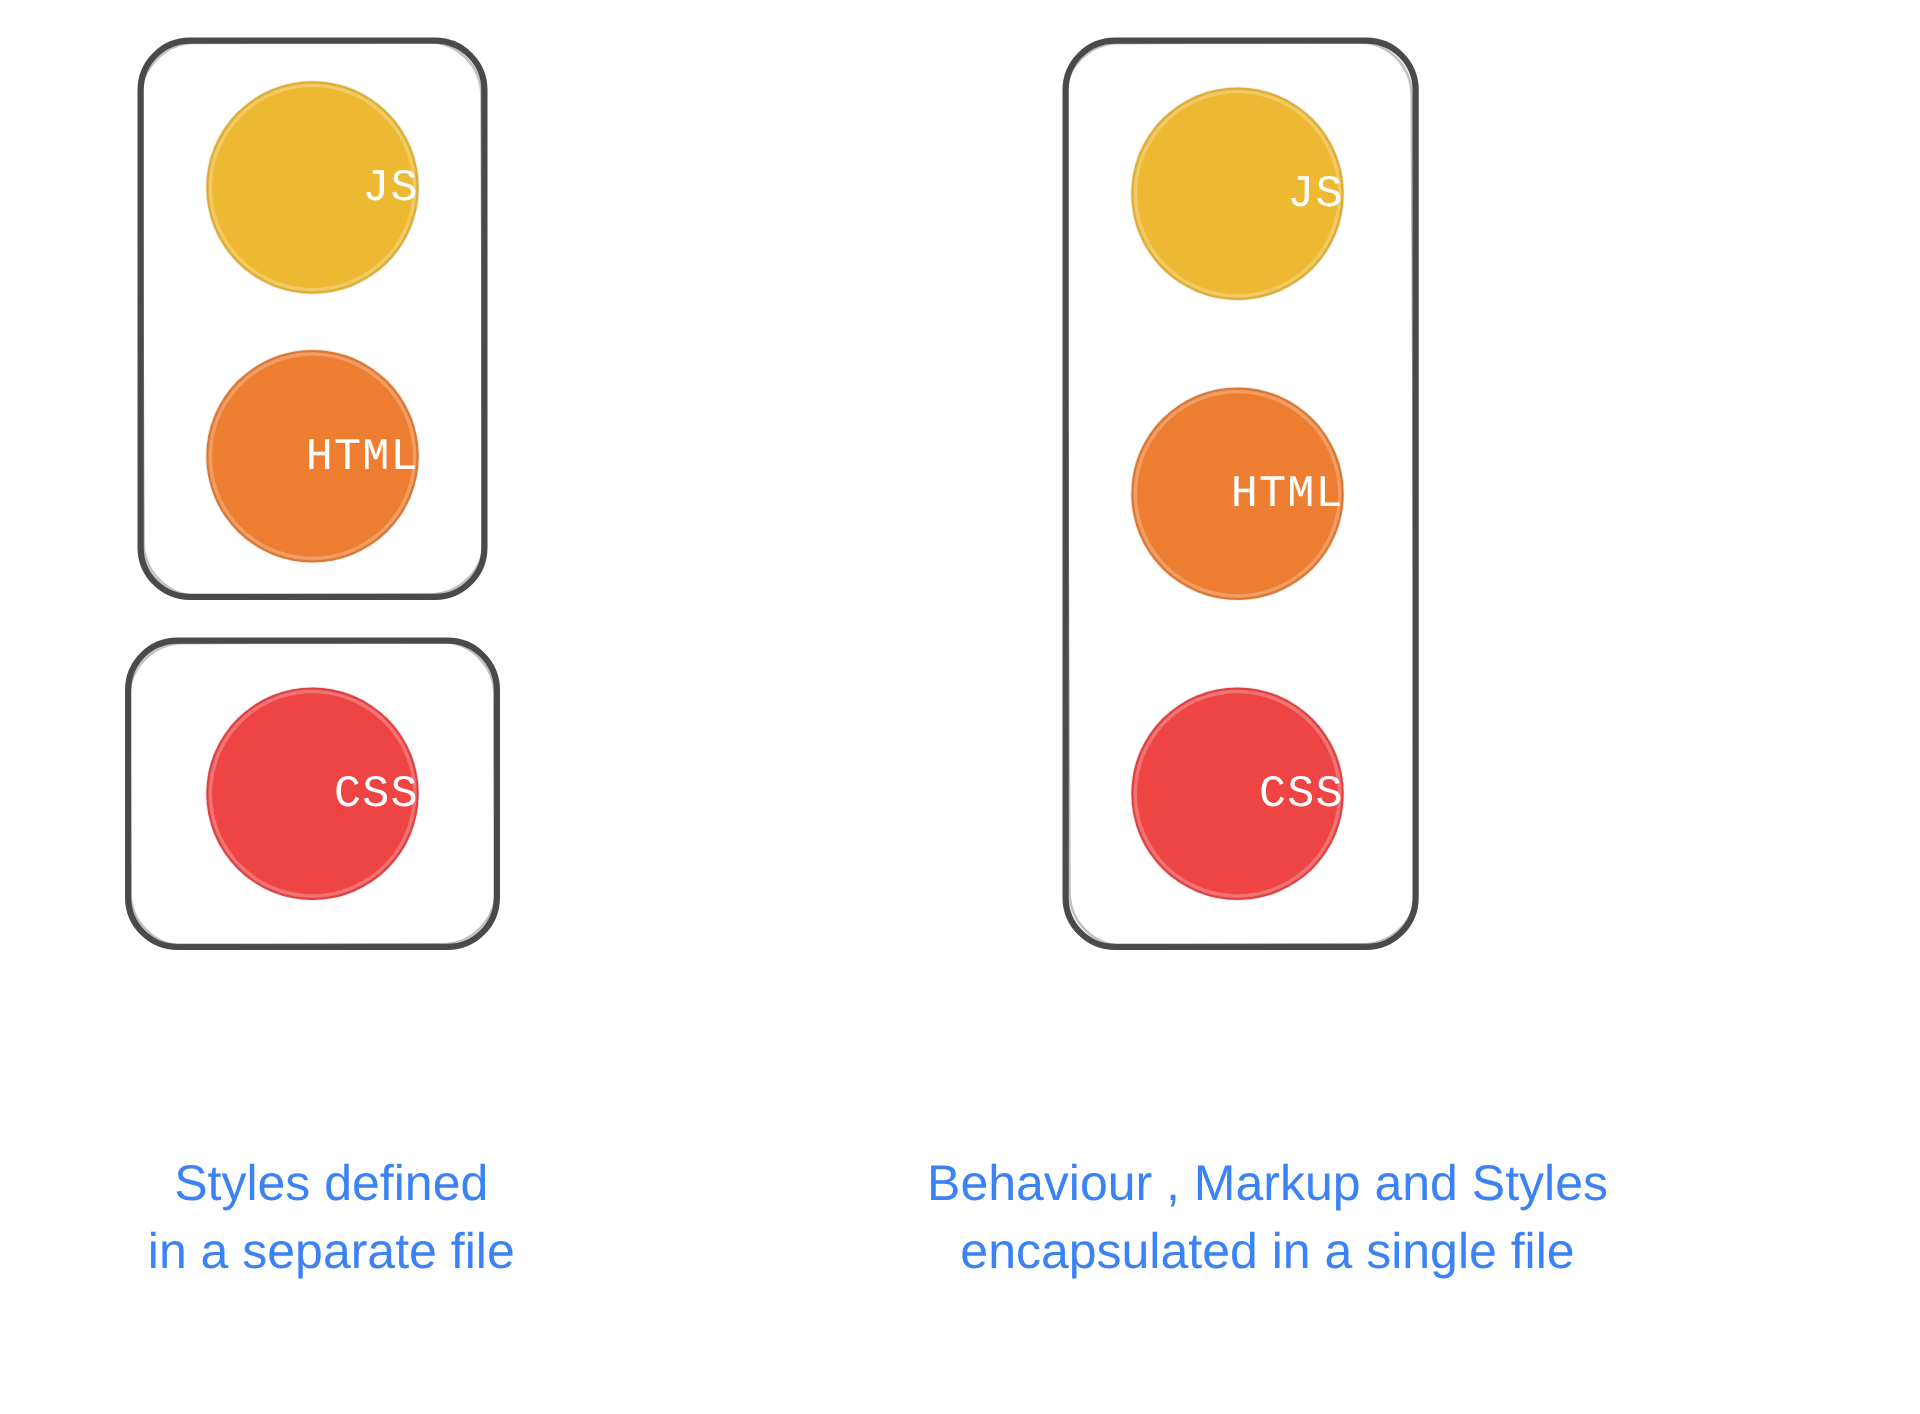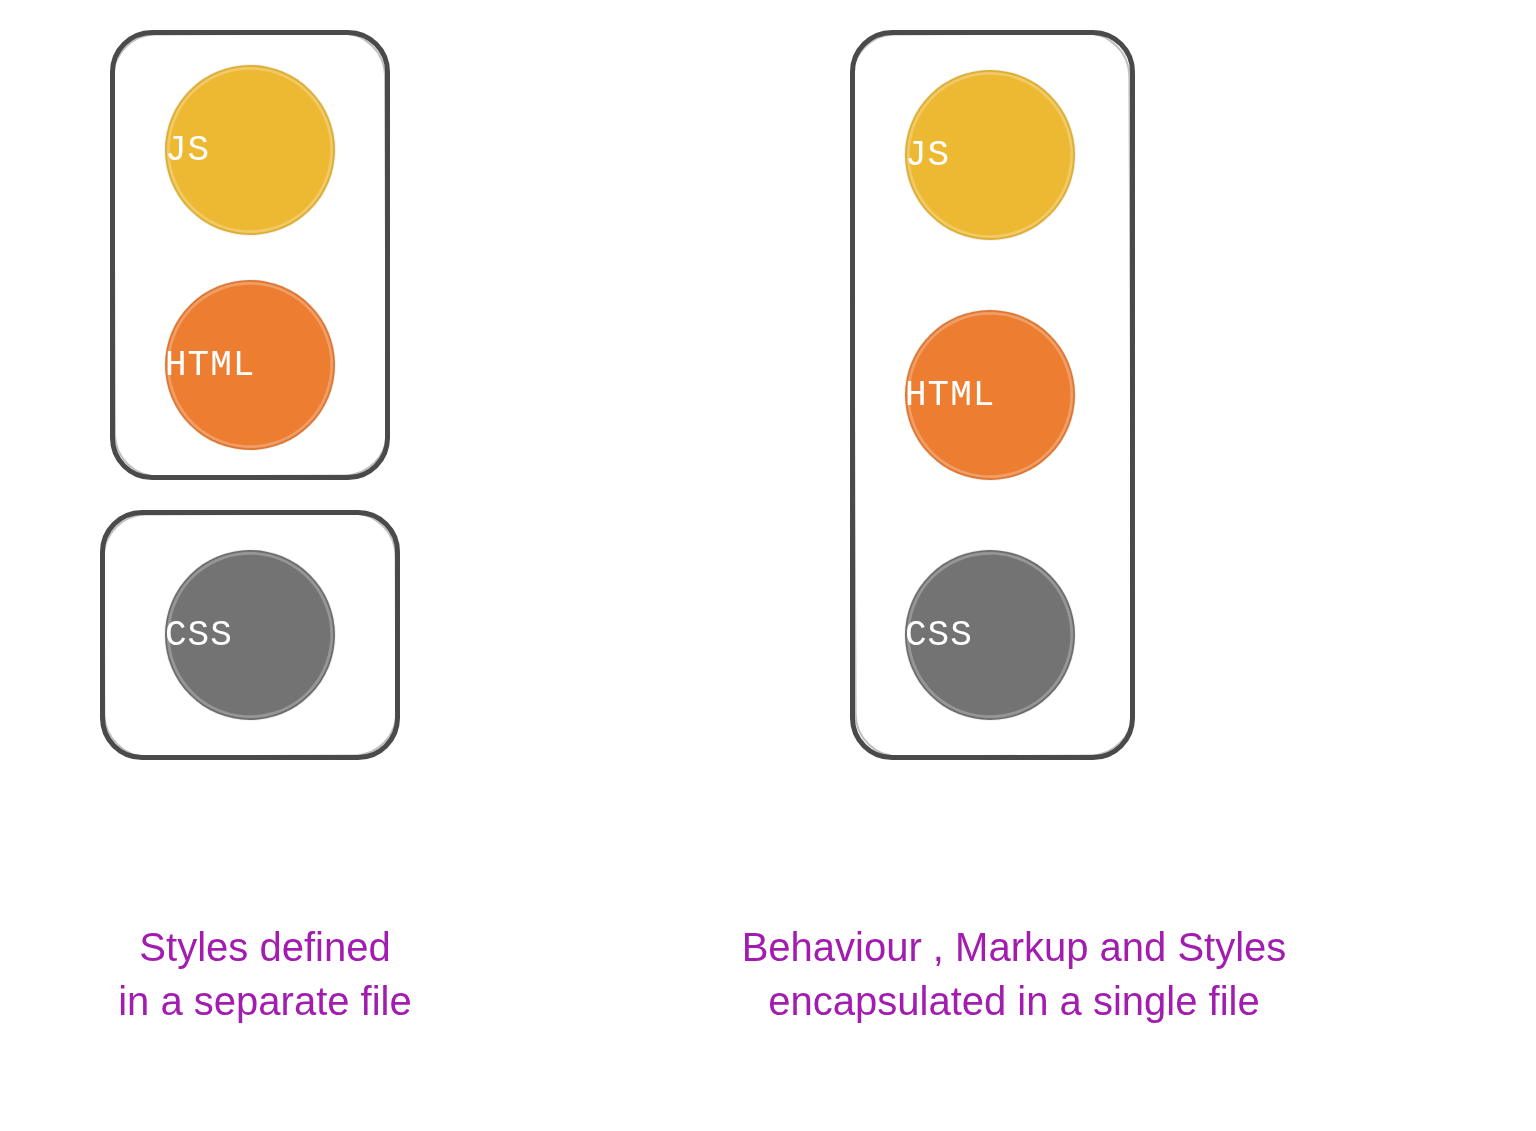--- a/index.html
+++ b/index.html
@@ -35,21 +35,21 @@
     pointer-events: none;
   }
   
   .circle {
     position: absolute;
     width: 170px;
     height: 170px;
     border-radius: 50%;
     display: flex;
     align-items: center;
-    justify-content: flex-start;
+    justify-content: flex-end;
     color: #ffffff;
     font-family: Menlo, Consolas, "Courier New", monospace;
     font-size: 36px;
     font-weight: 500;
     letter-spacing: 1px;
   }
   
   .circle::before,
   .circle::after {
     content: "";
@@ -59,28 +59,28 @@
     border: 3px solid rgba(255,255,255,0.25);
     transform: rotate(4deg) scale(0.98);
     pointer-events: none;
   }
   .circle::after {
     border-color: rgba(0,0,0,0.06);
     transform: rotate(-5deg) scale(1.01);
   }
   .c-yellow { background: #eeb932; }
   .c-orange { background: #ed7d31; }
-  .c-blue   { background: #737373; }
+  .c-blue   { background: #ef4444; }
   
   .caption {
     position: absolute;
     text-align: center;
     font-size: 40px;
     line-height: 1.35;
-    color: #a21caf;
+    color: #3b82f6;
     white-space: pre-line;
   }
 </style>
 </head>
 <body>
 
 <div class="stage">
 
   <div class="box" style="left:110px; top:30px; width:280px; height:450px;"></div>
 

